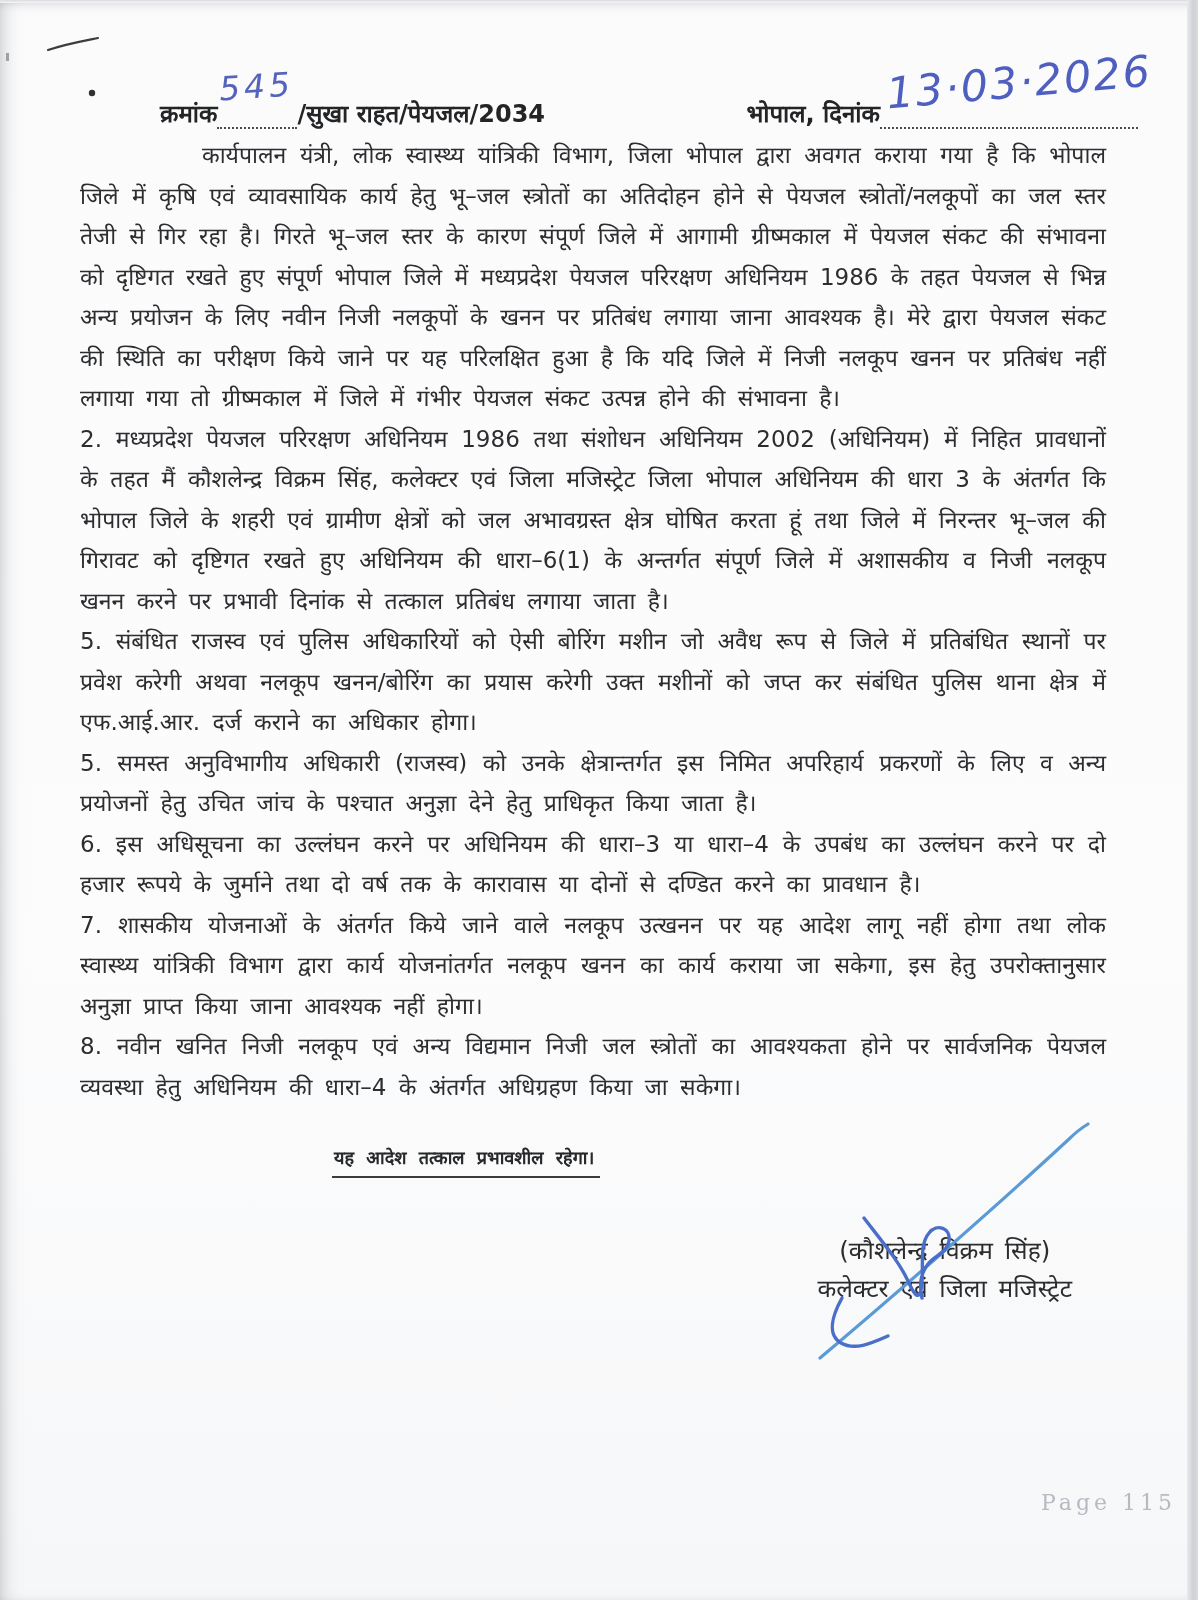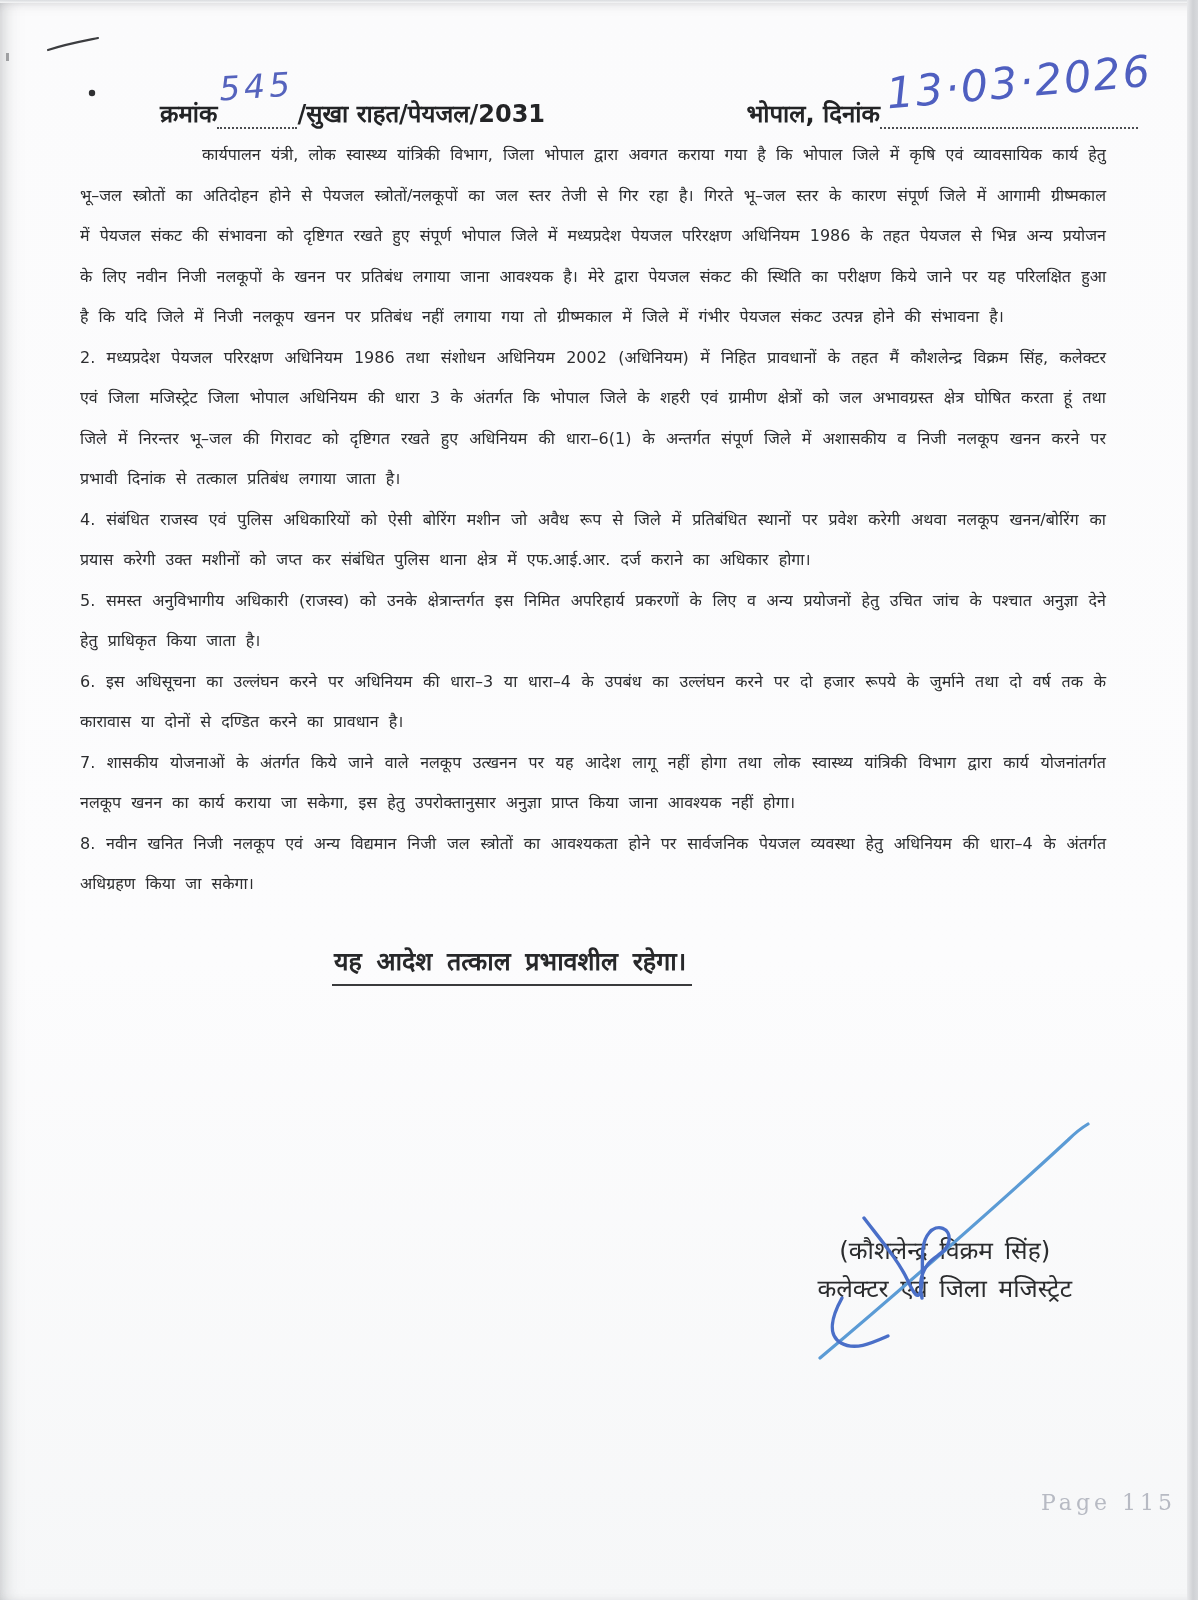--- a/index.html
+++ b/index.html
@@ -65,31 +65,31 @@
     white-space:nowrap;
     letter-spacing:2px;
   }
   .order-heading{
     text-align:center;
     font-size:24px;font-weight:bold;color:#2a2b2d;
     margin-top:10px;
   }
   .body-text{
     margin:6px 92px 0 80px;
-    font-size:16px;line-height:40.5px;
+    font-size:23px;line-height:40.5px;
     text-align:justify;
     word-spacing:5px;
     color:#2c2d2f;
   }
   .para{margin:0;}
   .para-indent{text-indent:122px;}
   .effective-line{
     margin:38px 0 0 332px;
     width:fit-content;
-    font-size:25px;font-weight:bold;color:#27282a;
+    font-size:18px;font-weight:bold;color:#27282a;
     border-bottom:2.5px solid #3a3b3d;
     padding:0 6px 7px 2px;
     word-spacing:6px;
   }
   .signature-block{
     position:absolute;top:1232px;right:126px;
     text-align:center;
     font-size:24.5px;line-height:38px;color:#2b2c2e;
     word-spacing:4px;
   }
@@ -115,35 +115,35 @@
 
   <div class="content">
 
 
     <div class="ref-row">
       <div class="ref-left">
         <span>क्रमांक</span>
           <span class="dotted-slot slot-ref">
             <span class="hand hand-ref-no">545</span>
           </span>
-          <span>/सुखा राहत/पेयजल/2031</span>
+          <span>/सुखा राहत/पेयजल/2034</span>
       </div>
       <div class="ref-right">
         <span>भोपाल, दिनांक</span>
           <span class="dotted-slot slot-date">
             <span class="hand hand-date">13·03·2026</span>
           </span>
       </div>
     </div>
 
 
     <div class="body-text">
       <p class="para para-indent">कार्यपालन यंत्री, लोक स्वास्थ्य यांत्रिकी विभाग, जिला भोपाल द्वारा अवगत कराया गया है कि भोपाल जिले में कृषि एवं व्यावसायिक कार्य हेतु भू–जल स्त्रोतों का अतिदोहन होने से पेयजल स्त्रोतों/नलकूपों का जल स्तर तेजी से गिर रहा है। गिरते भू–जल स्तर के कारण संपूर्ण जिले में आगामी ग्रीष्मकाल में पेयजल संकट की संभावना को दृष्टिगत रखते हुए संपूर्ण भोपाल जिले में मध्यप्रदेश पेयजल परिरक्षण अधिनियम 1986 के तहत पेयजल से भिन्न अन्य प्रयोजन के लिए नवीन निजी नलकूपों के खनन पर प्रतिबंध लगाया जाना आवश्यक है। मेरे द्वारा पेयजल संकट की स्थिति का परीक्षण किये जाने पर यह परिलक्षित हुआ है कि यदि जिले में निजी नलकूप खनन पर प्रतिबंध नहीं लगाया गया तो ग्रीष्मकाल में जिले में गंभीर पेयजल संकट उत्पन्न होने की संभावना है।</p>
       <p class="para">2. मध्यप्रदेश पेयजल परिरक्षण अधिनियम 1986 तथा संशोधन अधिनियम 2002 (अधिनियम) में निहित प्रावधानों के तहत मैं कौशलेन्द्र विक्रम सिंह, कलेक्टर एवं जिला मजिस्ट्रेट जिला भोपाल अधिनियम की धारा 3 के अंतर्गत कि भोपाल जिले के शहरी एवं ग्रामीण क्षेत्रों को जल अभावग्रस्त क्षेत्र घोषित करता हूं तथा जिले में निरन्तर भू–जल की गिरावट को दृष्टिगत रखते हुए अधिनियम की धारा–6(1) के अन्तर्गत संपूर्ण जिले में अशासकीय व निजी नलकूप खनन करने पर प्रभावी दिनांक से तत्काल प्रतिबंध लगाया जाता है।</p>
-      <p class="para">4. संबंधित राजस्व एवं पुलिस अधिकारियों को ऐसी बोरिंग मशीन जो अवैध रूप से जिले में प्रतिबंधित स्थानों पर प्रवेश करेगी अथवा नलकूप खनन/बोरिंग का प्रयास करेगी उक्त मशीनों को जप्त कर संबंधित पुलिस थाना क्षेत्र में एफ.आई.आर. दर्ज कराने का अधिकार होगा।</p>
+      <p class="para">5. संबंधित राजस्व एवं पुलिस अधिकारियों को ऐसी बोरिंग मशीन जो अवैध रूप से जिले में प्रतिबंधित स्थानों पर प्रवेश करेगी अथवा नलकूप खनन/बोरिंग का प्रयास करेगी उक्त मशीनों को जप्त कर संबंधित पुलिस थाना क्षेत्र में एफ.आई.आर. दर्ज कराने का अधिकार होगा।</p>
       <p class="para">5. समस्त अनुविभागीय अधिकारी (राजस्व) को उनके क्षेत्रान्तर्गत इस निमित अपरिहार्य प्रकरणों के लिए व अन्य प्रयोजनों हेतु उचित जांच के पश्चात अनुज्ञा देने हेतु प्राधिकृत किया जाता है।</p>
       <p class="para">6. इस अधिसूचना का उल्लंघन करने पर अधिनियम की धारा–3 या धारा–4 के उपबंध का उल्लंघन करने पर दो हजार रूपये के जुर्माने तथा दो वर्ष तक के कारावास या दोनों से दण्डित करने का प्रावधान है।</p>
       <p class="para">7. शासकीय योजनाओं के अंतर्गत किये जाने वाले नलकूप उत्खनन पर यह आदेश लागू नहीं होगा तथा लोक स्वास्थ्य यांत्रिकी विभाग द्वारा कार्य योजनांतर्गत नलकूप खनन का कार्य कराया जा सकेगा, इस हेतु उपरोक्तानुसार अनुज्ञा प्राप्त किया जाना आवश्यक नहीं होगा।</p>
       <p class="para">8. नवीन खनित निजी नलकूप एवं अन्य विद्यमान निजी जल स्त्रोतों का आवश्यकता होने पर सार्वजनिक पेयजल व्यवस्था हेतु अधिनियम की धारा–4 के अंतर्गत अधिग्रहण किया जा सकेगा।</p>
     </div>
 
     <div class="effective-line">यह आदेश तत्काल प्रभावशील रहेगा।</div>
   </div>
 
   <div class="signature-block">

